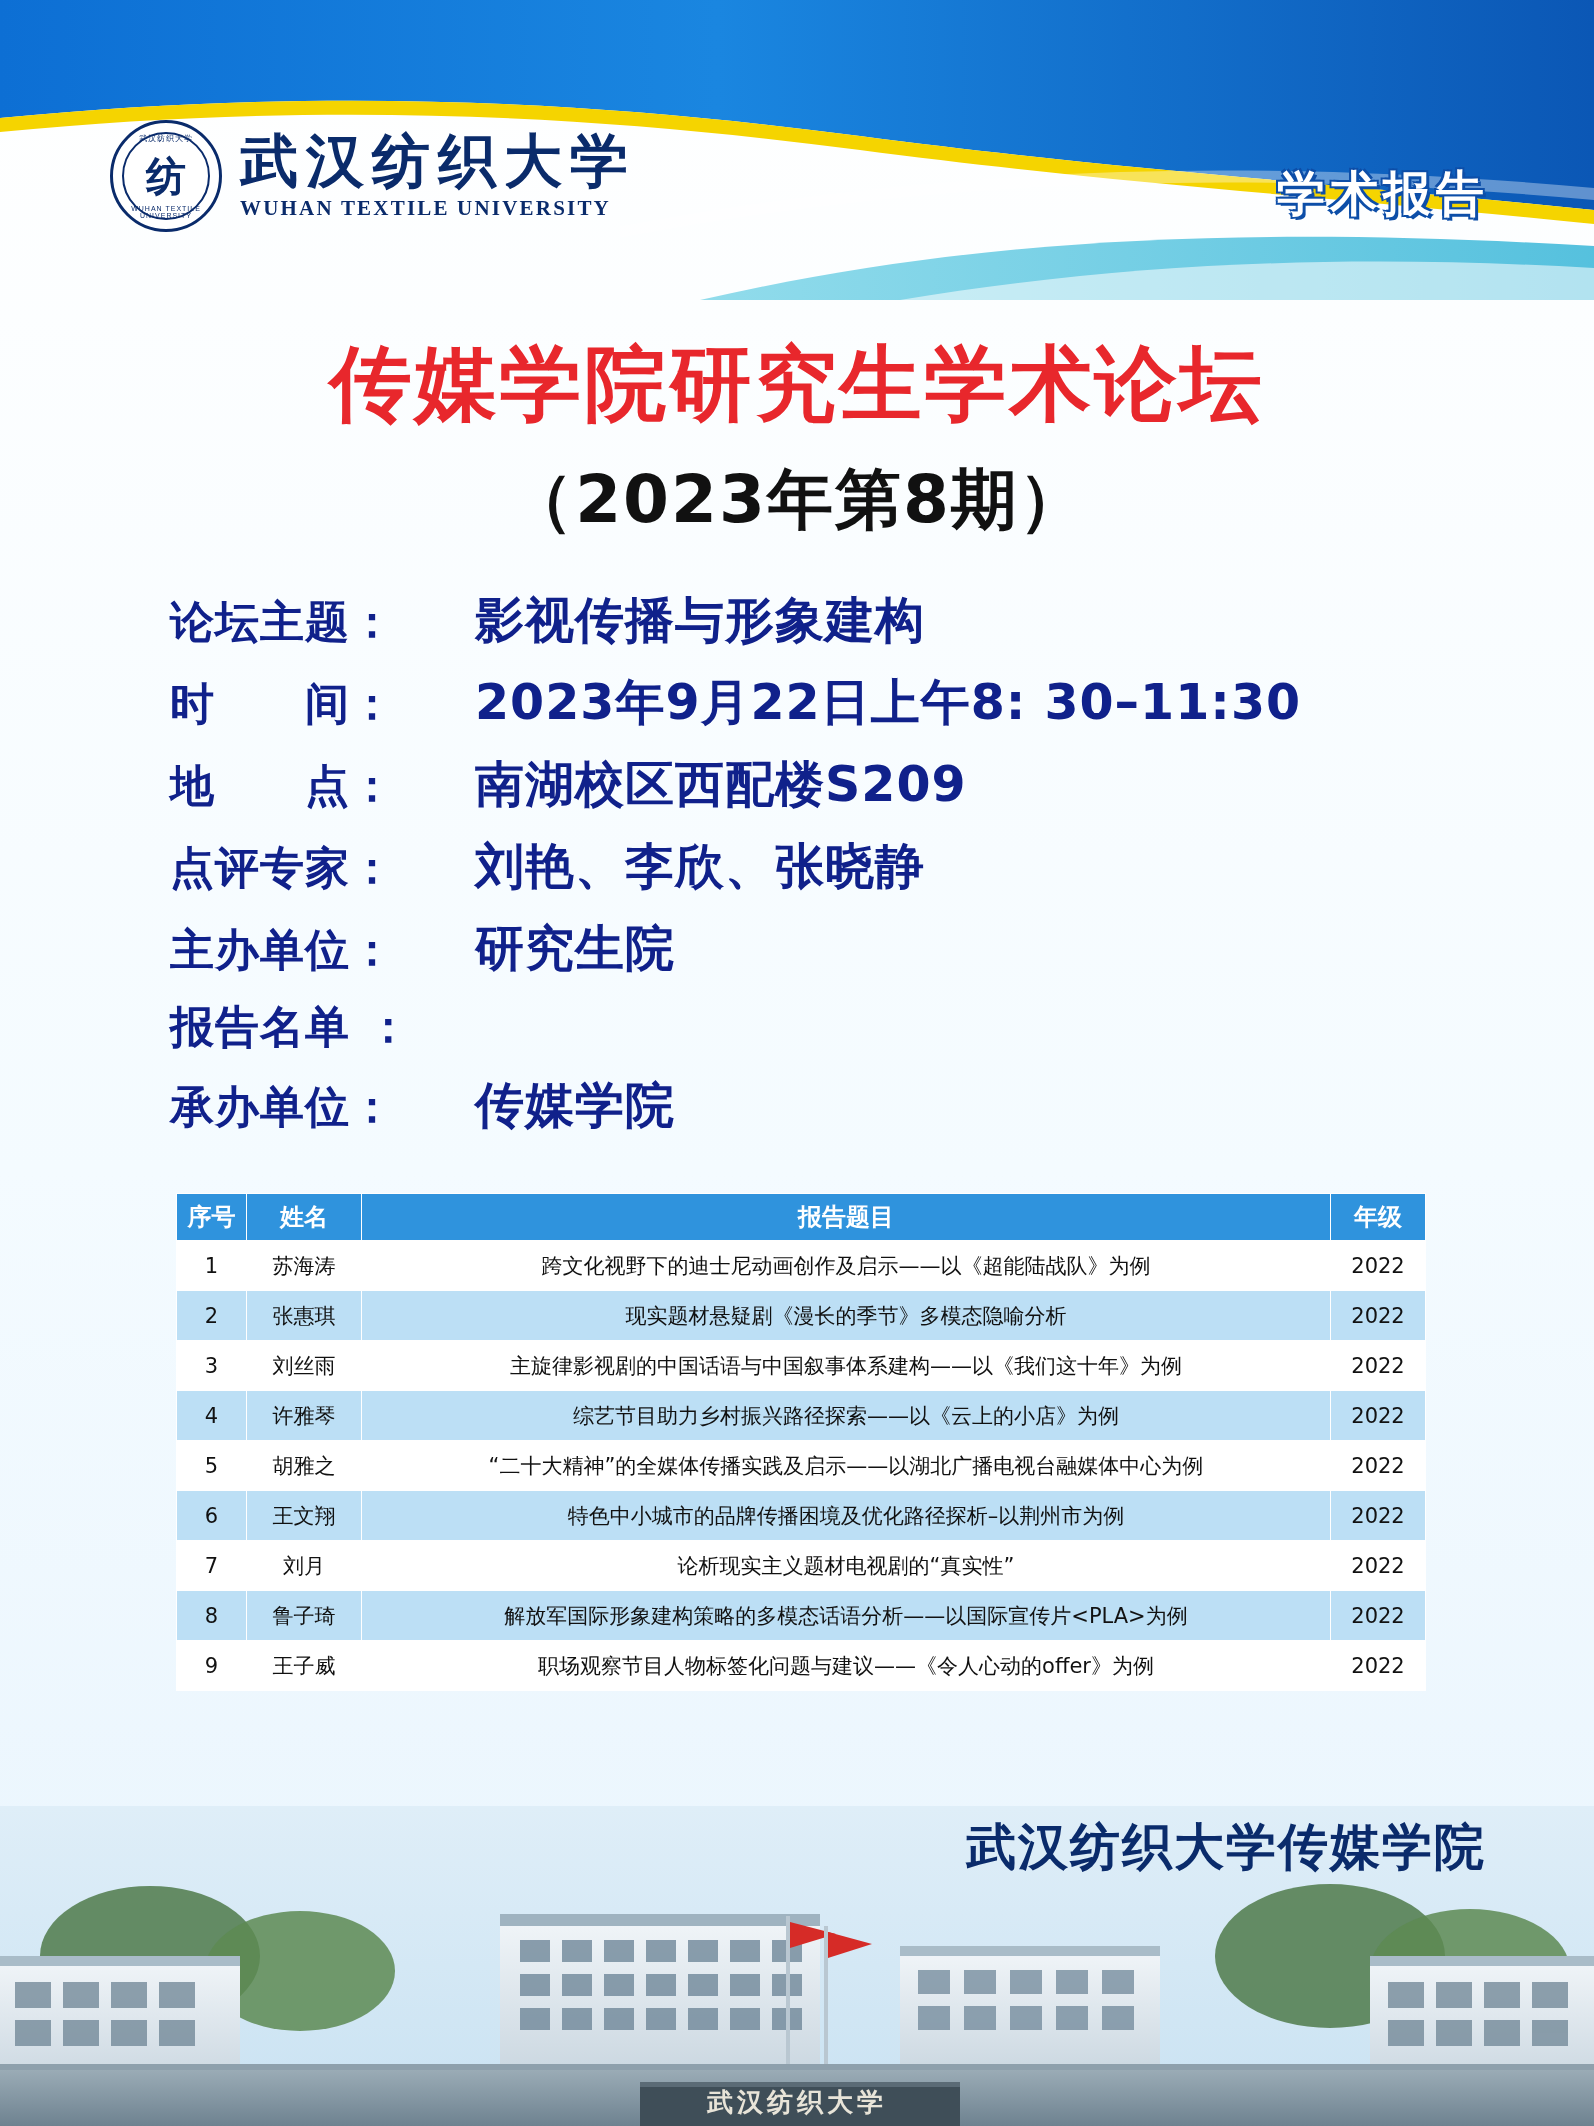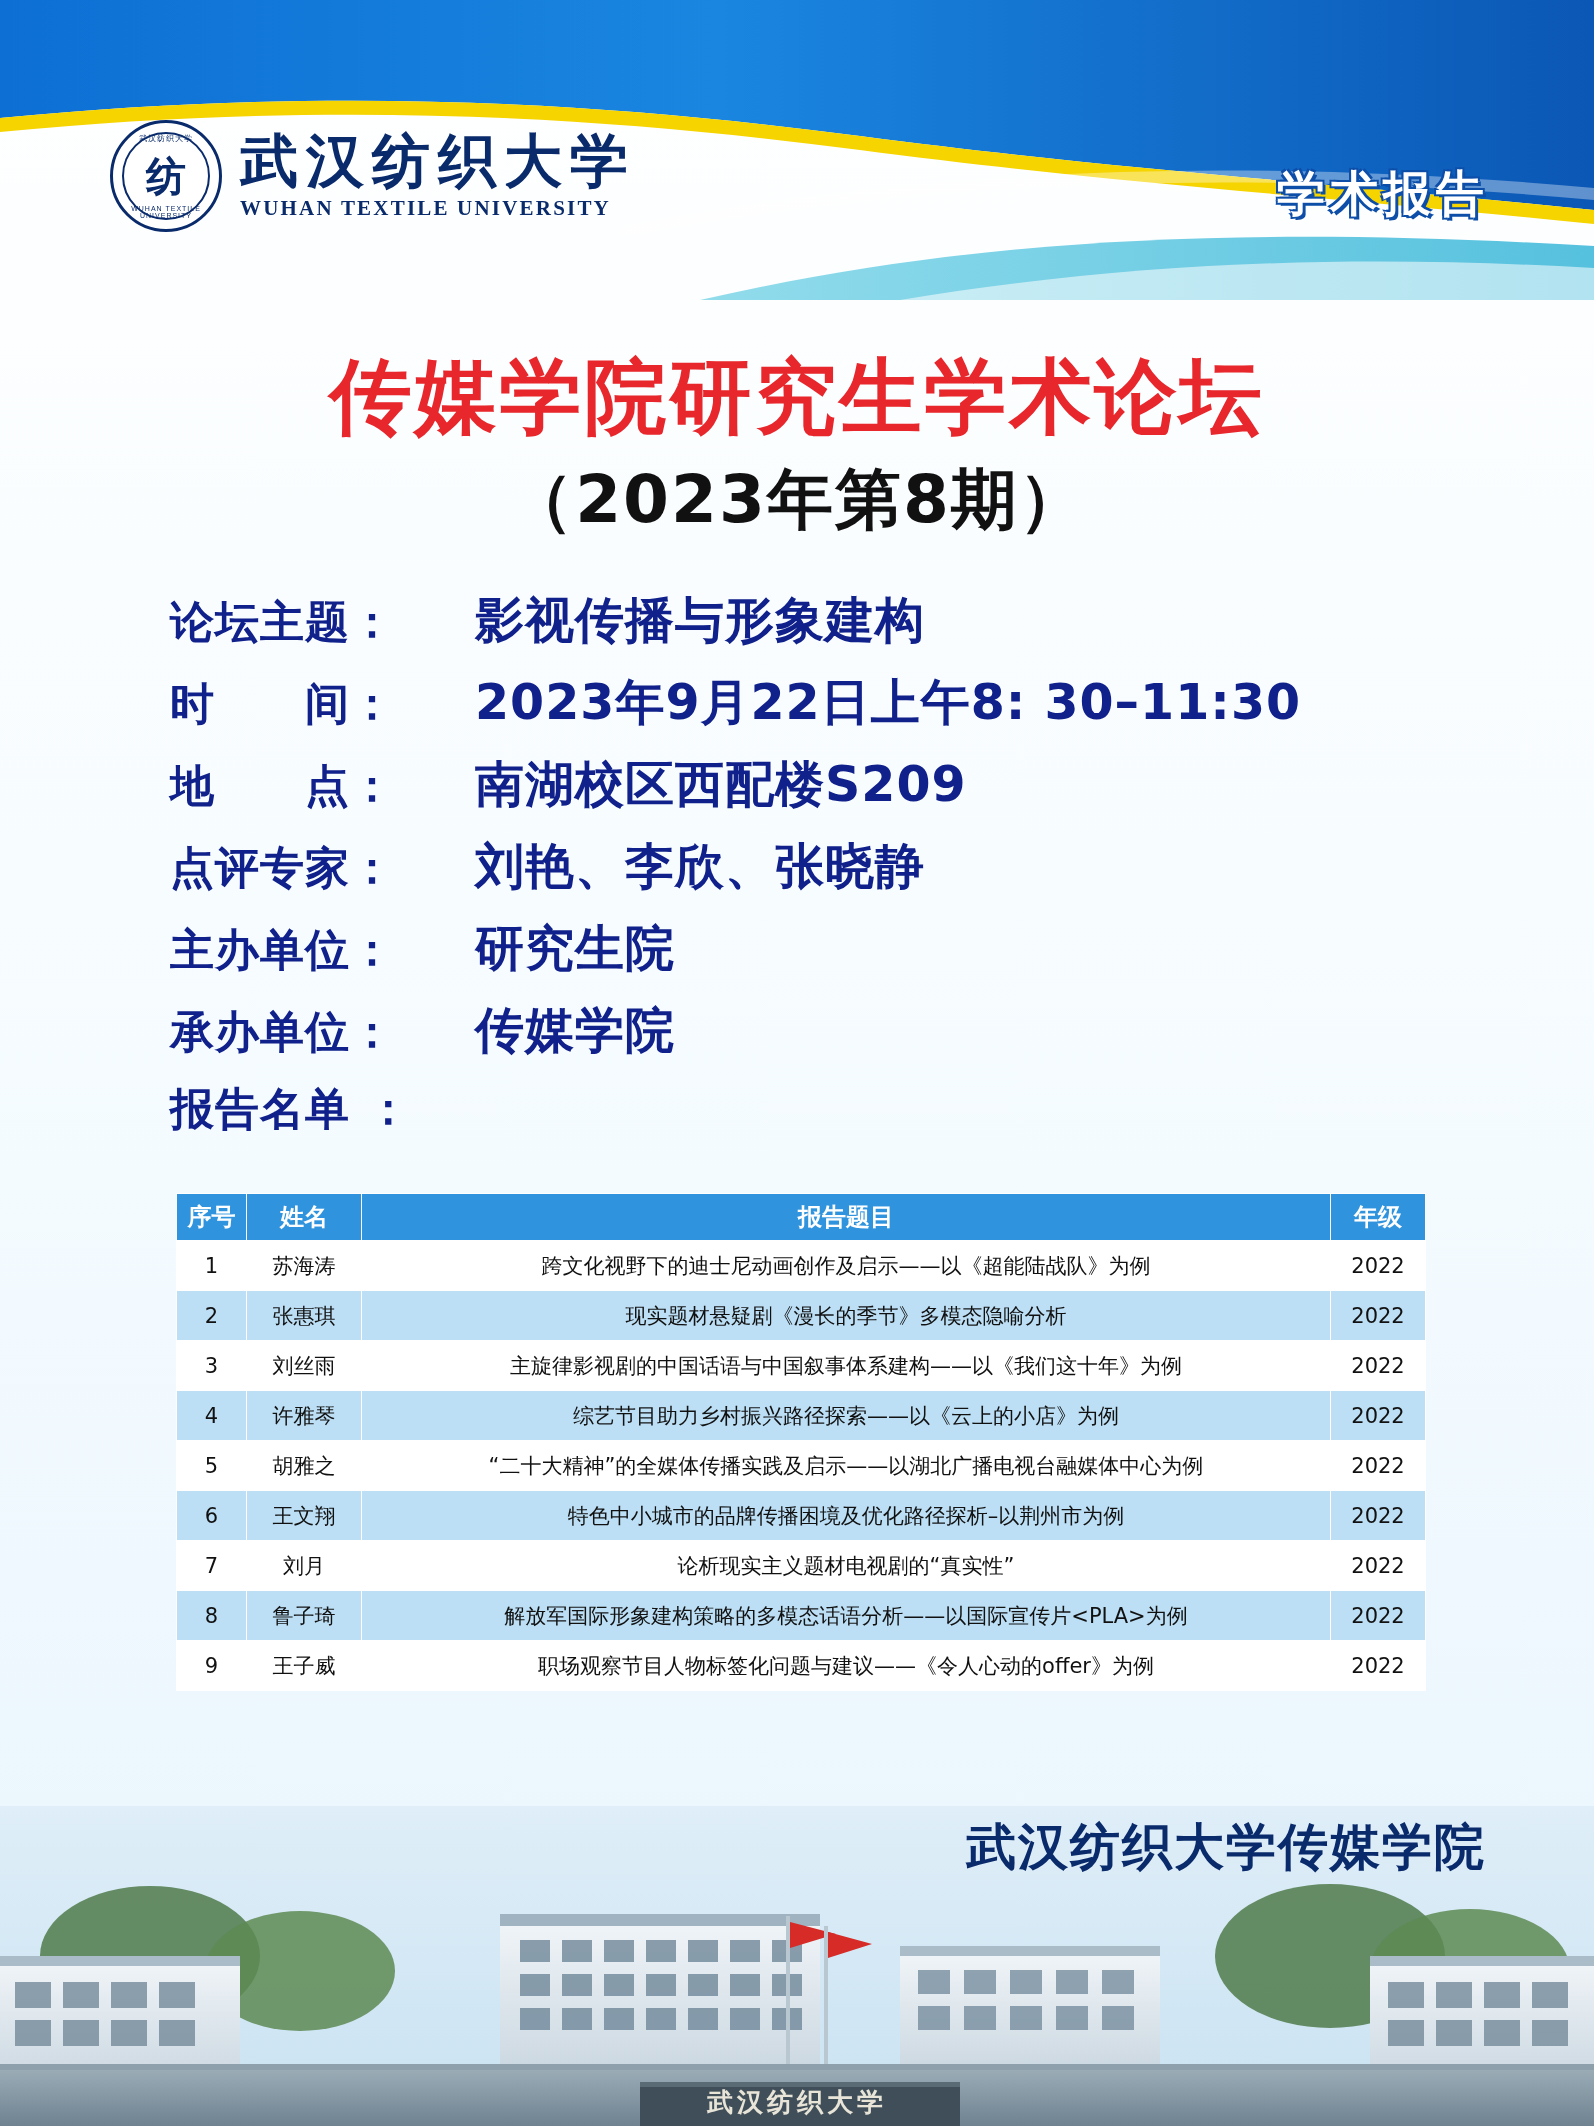--- a/index.html
+++ b/index.html
@@ -123,21 +123,20 @@
     position: absolute;
     top: 330px;
     left: 0;
     width: 100%;
     text-align: center;
     font-family: "DejaVu Sans", sans-serif;
     font-size: 82px;
     font-weight: bold;
     color: #e8272c;
     letter-spacing: 3px;
-    margin-top: 13px;
   }
   .sub-title {
     position: absolute;
     top: 455px;
     left: 0;
     width: 100%;
     text-align: center;
     font-family: "DejaVu Sans", sans-serif;
     font-size: 66px;
     font-weight: bold;
@@ -313,26 +312,26 @@
     </div>
     <div class="info-row">
       <div class="info-label">点评专家：</div>
       <div class="info-value">刘艳、李欣、张晓静</div>
     </div>
     <div class="info-row">
       <div class="info-label">主办单位：</div>
       <div class="info-value">研究生院</div>
     </div>
     <div class="info-row">
+      <div class="info-label">报告名单 ：</div>
+      <div class="info-value"></div>
+    </div>
+    <div class="info-row">
       <div class="info-label">承办单位：</div>
       <div class="info-value">传媒学院</div>
-    </div>
-    <div class="info-row">
-      <div class="info-label">报告名单 ：</div>
-      <div class="info-value"></div>
     </div>
   </div>
 
   <div class="table-wrap">
     <table class="report-table">
       <colgroup>
         <col class="col-no">
         <col class="col-name">
         <col>
         <col class="col-grade">

